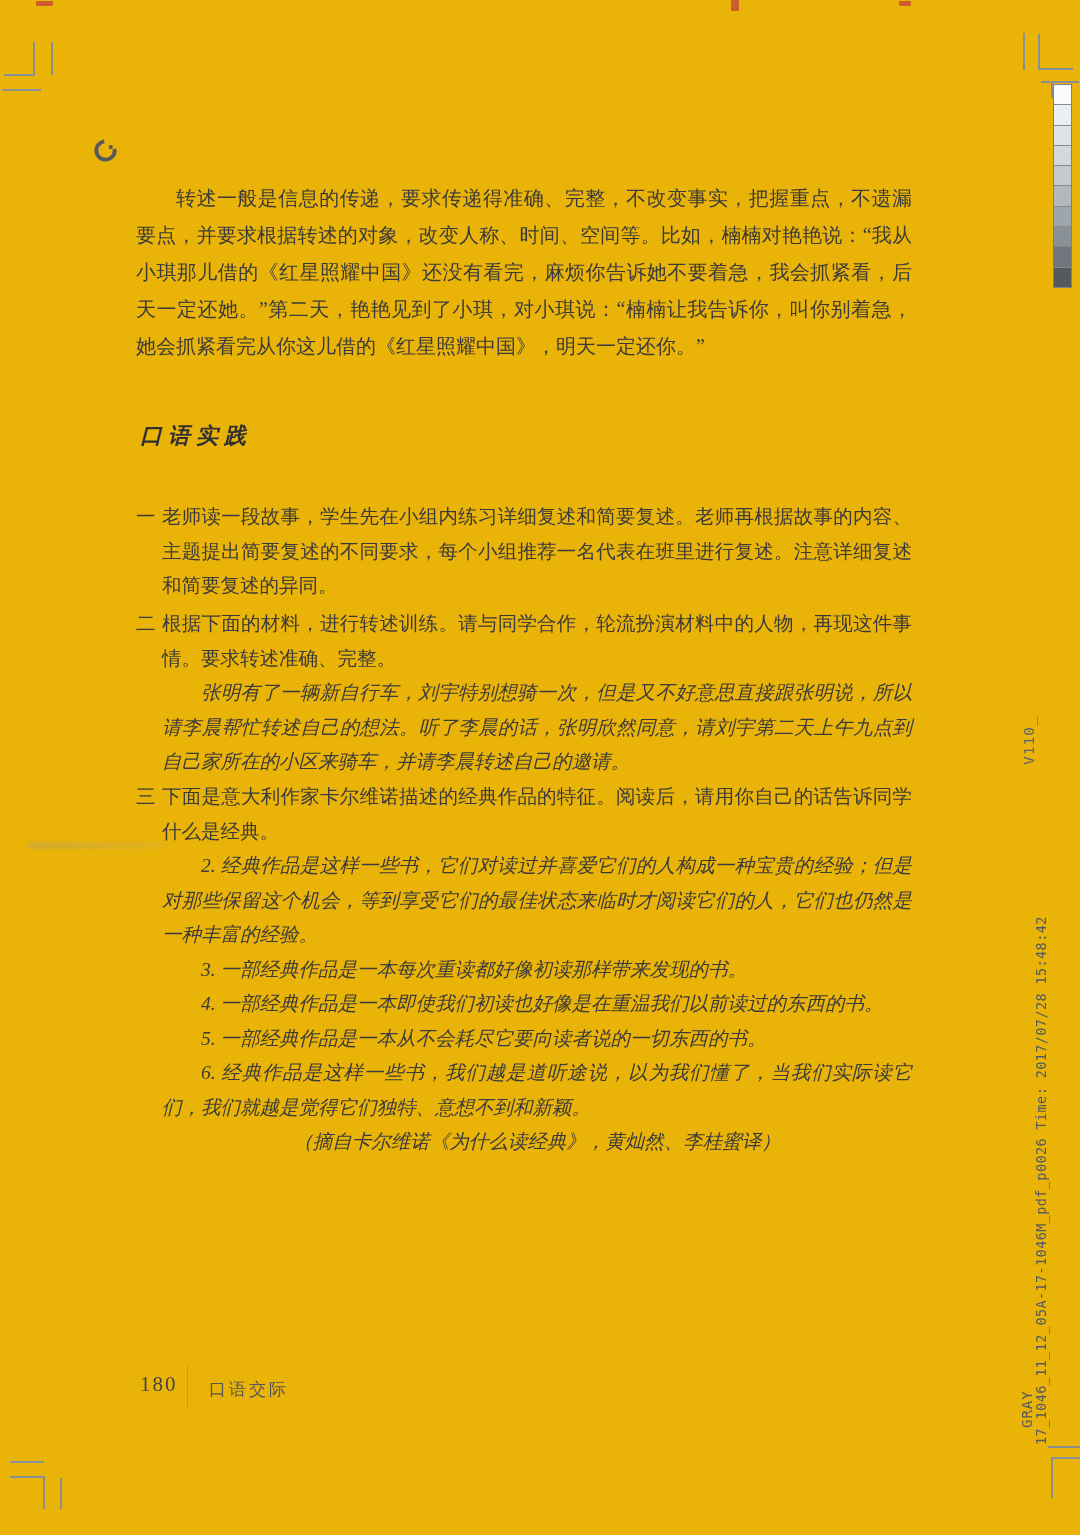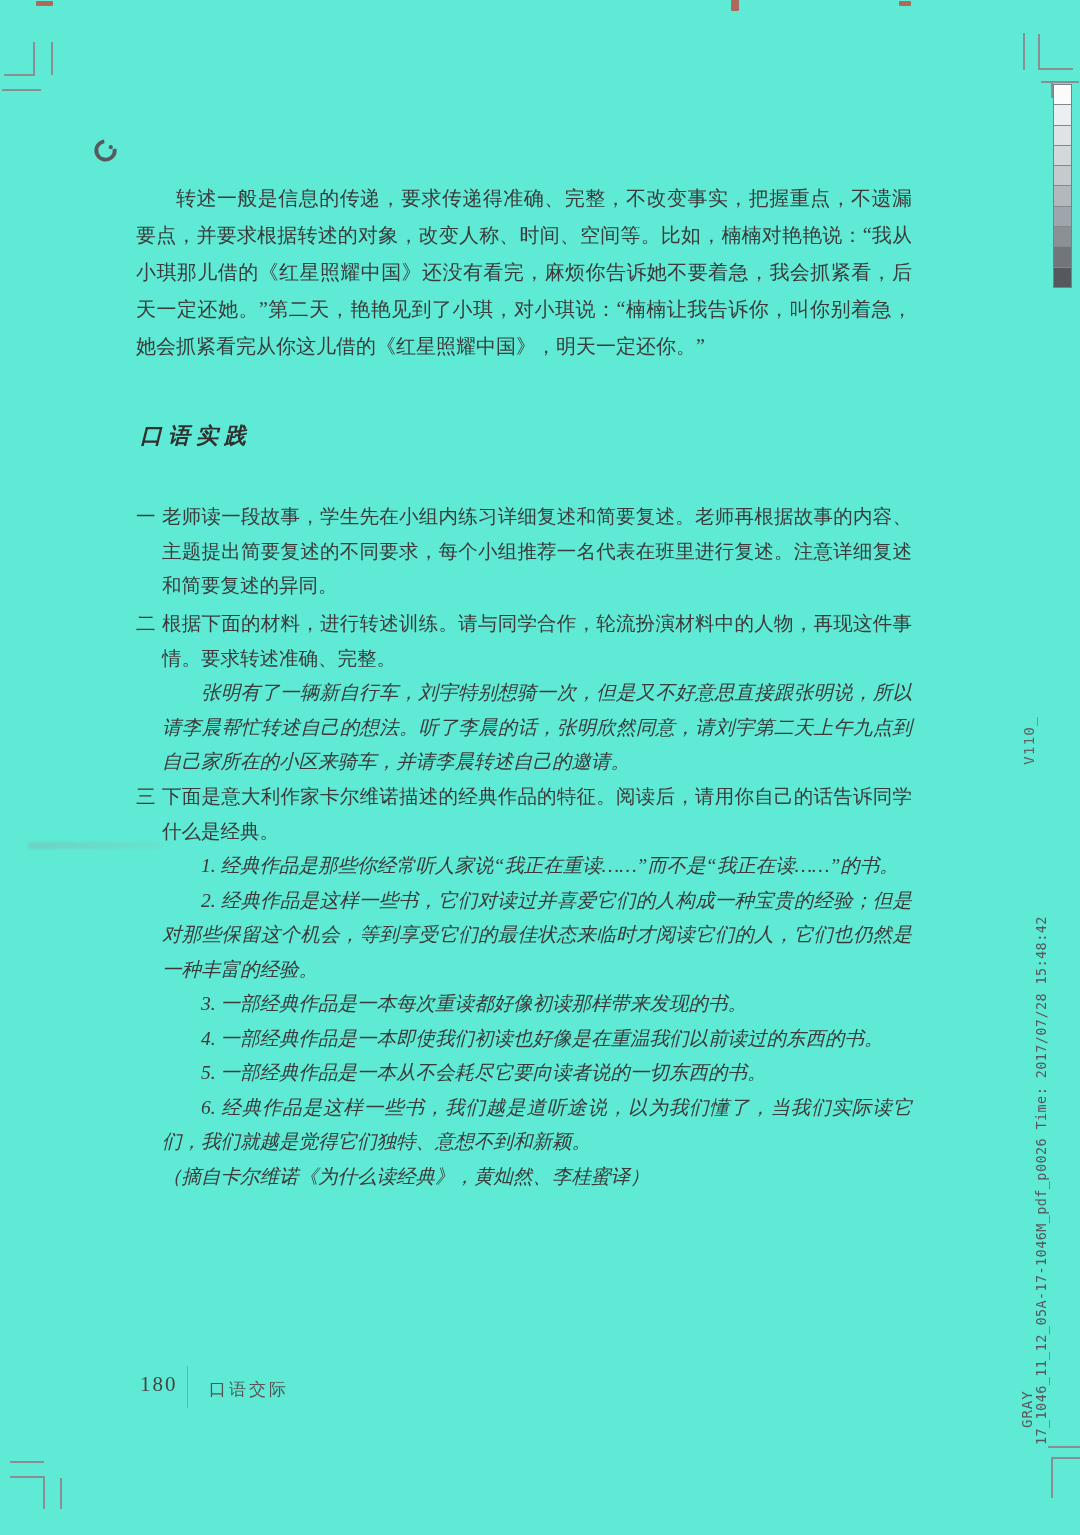--- a/index.html
+++ b/index.html
@@ -1,17 +1,17 @@
 <!DOCTYPE html>
 <html><head>
 <meta charset="utf-8">
 <style>
   html,body{margin:0;padding:0;background:#ffffff;}
   .page{
-    position:relative;width:1080px;height:1535px;background:#5eead4;overflow:hidden;
+    position:relative;width:1080px;height:1535px;background:#eab308;overflow:hidden;
     font-family:"Liberation Serif","DejaVu Serif",serif;color:#3b3b3b;
   }
   
   .regmark{position:absolute;background:#8a8f93;}
   .redmark{position:absolute;background:#c4453a;opacity:.78;border-radius:1px;}
   .smudge{
     position:absolute;left:28px;top:842px;width:135px;height:7px;border-radius:4px;
     background:linear-gradient(90deg,rgba(150,150,150,.28),rgba(175,175,175,.10));
     filter:blur(1px);
   }
@@ -36,21 +36,21 @@
   .ex{
     position:absolute;left:136px;width:776px;display:flex;
     font-size:19.5px;line-height:34.5px;text-align:justify;
   }
   .ex-marker{flex:0 0 26px;color:#3b3b3b;}
   .ex-body{flex:1;min-width:0;}
   .ex-body p{margin:0;}
   .kaiti{font-style:italic;}
   .material{text-indent:2em;}
   .subitem{text-indent:2em;}
-  .attribution{text-align:left;font-style:italic;}
+  .attribution{text-align:center;font-style:italic;}
   
   .page-num{position:absolute;left:140px;top:1372px;font-size:21px;letter-spacing:2px;color:#444;}
   .footer-divider{position:absolute;left:187px;top:1366px;width:1px;height:42px;background:#9a9a9a;}
   .footer-section{position:absolute;left:209px;top:1378px;font-size:17px;letter-spacing:3px;color:#555;}
   
   .vtext{
     position:absolute;height:20px;white-space:nowrap;
     transform-origin:0 100%;transform:rotate(-90deg);
     font-family:"DejaVu Sans Mono","Liberation Mono",monospace;color:#5f6367;
   }
@@ -123,21 +123,20 @@
     <div class="ex-body">
       <p>根据下面的材料，进行转述训练。请与同学合作，轮流扮演材料中的人物，再现这件事情。要求转述准确、完整。</p>
       <p class="material kaiti">张明有了一辆新自行车，刘宇特别想骑一次，但是又不好意思直接跟张明说，所以请李晨帮忙转述自己的想法。听了李晨的话，张明欣然同意，请刘宇第二天上午九点到自己家所在的小区来骑车，并请李晨转述自己的邀请。</p>
     </div>
   </div>
 
   <div class="ex" style="top:780px;">
     <div class="ex-marker">三</div>
     <div class="ex-body">
       <p>下面是意大利作家卡尔维诺描述的经典作品的特征。阅读后，请用你自己的话告诉同学什么是经典。</p>
-      <p class="subitem kaiti">1. 经典作品是那些你经常听人家说“我正在重读……”而不是“我正在读……”的书。</p>
       <p class="subitem kaiti">2. 经典作品是这样一些书，它们对读过并喜爱它们的人构成一种宝贵的经验；但是对那些保留这个机会，等到享受它们的最佳状态来临时才阅读它们的人，它们也仍然是一种丰富的经验。</p>
       <p class="subitem kaiti">3. 一部经典作品是一本每次重读都好像初读那样带来发现的书。</p>
       <p class="subitem kaiti">4. 一部经典作品是一本即使我们初读也好像是在重温我们以前读过的东西的书。</p>
       <p class="subitem kaiti">5. 一部经典作品是一本从不会耗尽它要向读者说的一切东西的书。</p>
       <p class="subitem kaiti">6. 经典作品是这样一些书，我们越是道听途说，以为我们懂了，当我们实际读它们，我们就越是觉得它们独特、意想不到和新颖。</p>
       <p class="attribution">（摘自卡尔维诺《为什么读经典》，黄灿然、李桂蜜译）</p>
     </div>
   </div>
 
   <div class="page-num">180</div>

